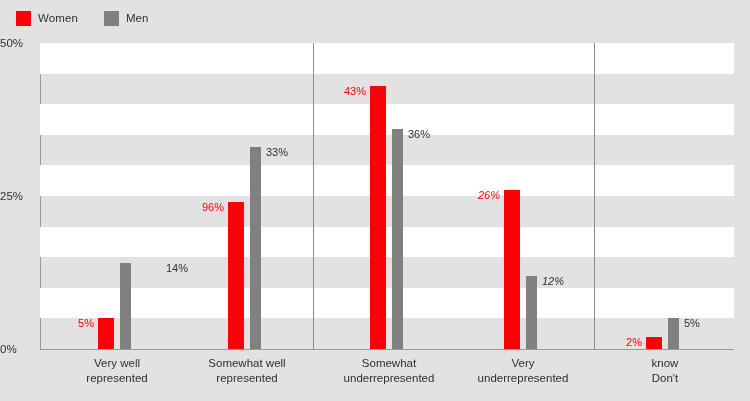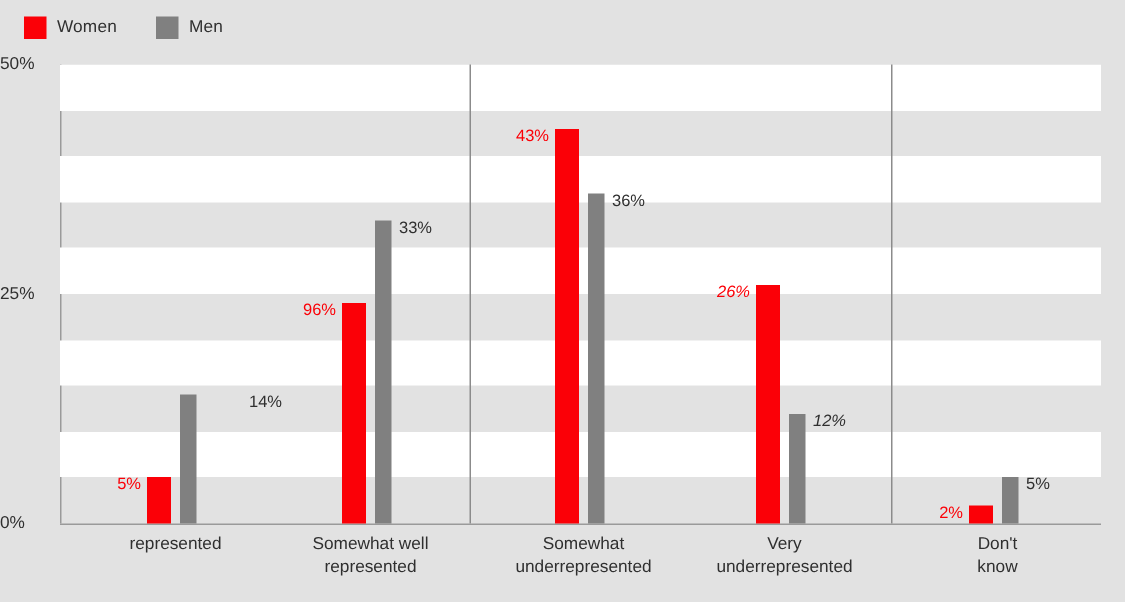--- a/index.html
+++ b/index.html
@@ -206,31 +206,32 @@
         <div class="bar women" style="left: 606px; width: 16px; height: 12.24px;"></div>
         <div class="vlabel women" style="right: 92px; bottom: 1.24px;">2%</div>
         <div class="bar men" style="left: 628px; width: 11px; height: 30.6px;"></div>
         <div class="vlabel men" style="left: 644px; bottom: 19.6px;">5%</div>
       </div>
     </div>
 </div>
 
 <div id="xlabels">
     <div class="xlabel" style="left: 7px; width: 140px;">
+      <div>Very well</div>
       <div>represented</div>
     </div>
     <div class="xlabel" style="left: 137px; width: 140px;">
       <div>Somewhat well</div>
       <div>represented</div>
     </div>
     <div class="xlabel" style="left: 279px; width: 140px;">
       <div>Somewhat</div>
       <div>underrepresented</div>
     </div>
     <div class="xlabel" style="left: 413px; width: 140px;">
       <div>Very</div>
       <div>underrepresented</div>
     </div>
     <div class="xlabel" style="left: 555px; width: 140px;">
+      <div>know</div>
       <div>Don't</div>
-      <div>know</div>
     </div>
   </div>
 
 </body></html>

